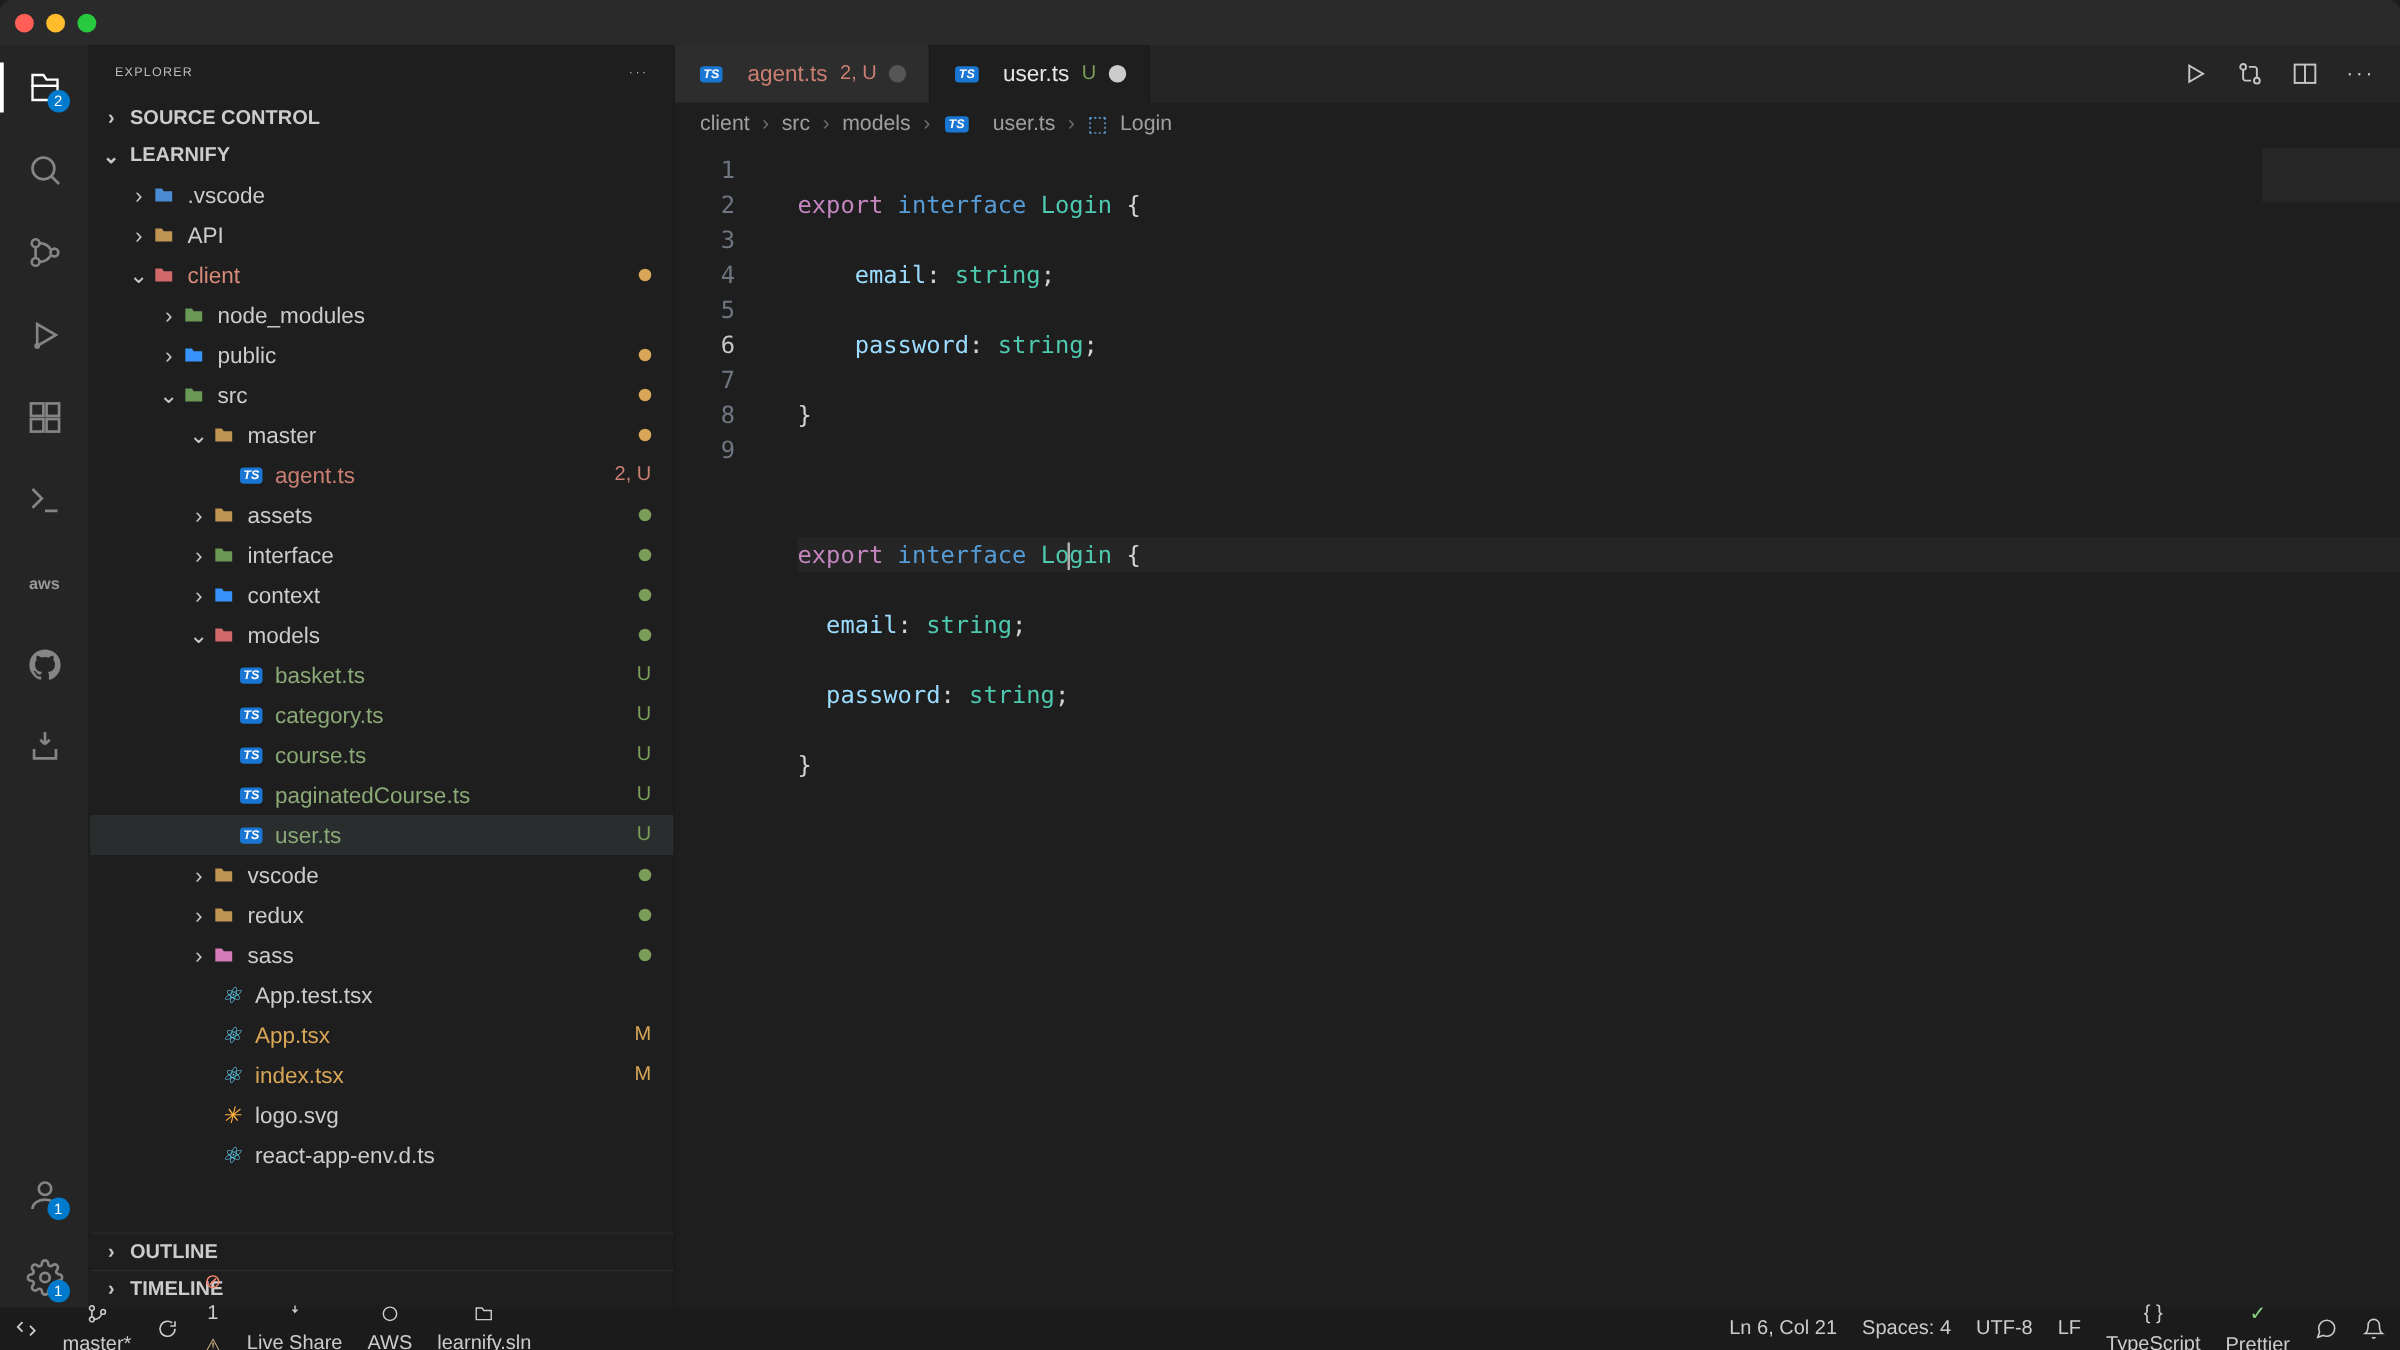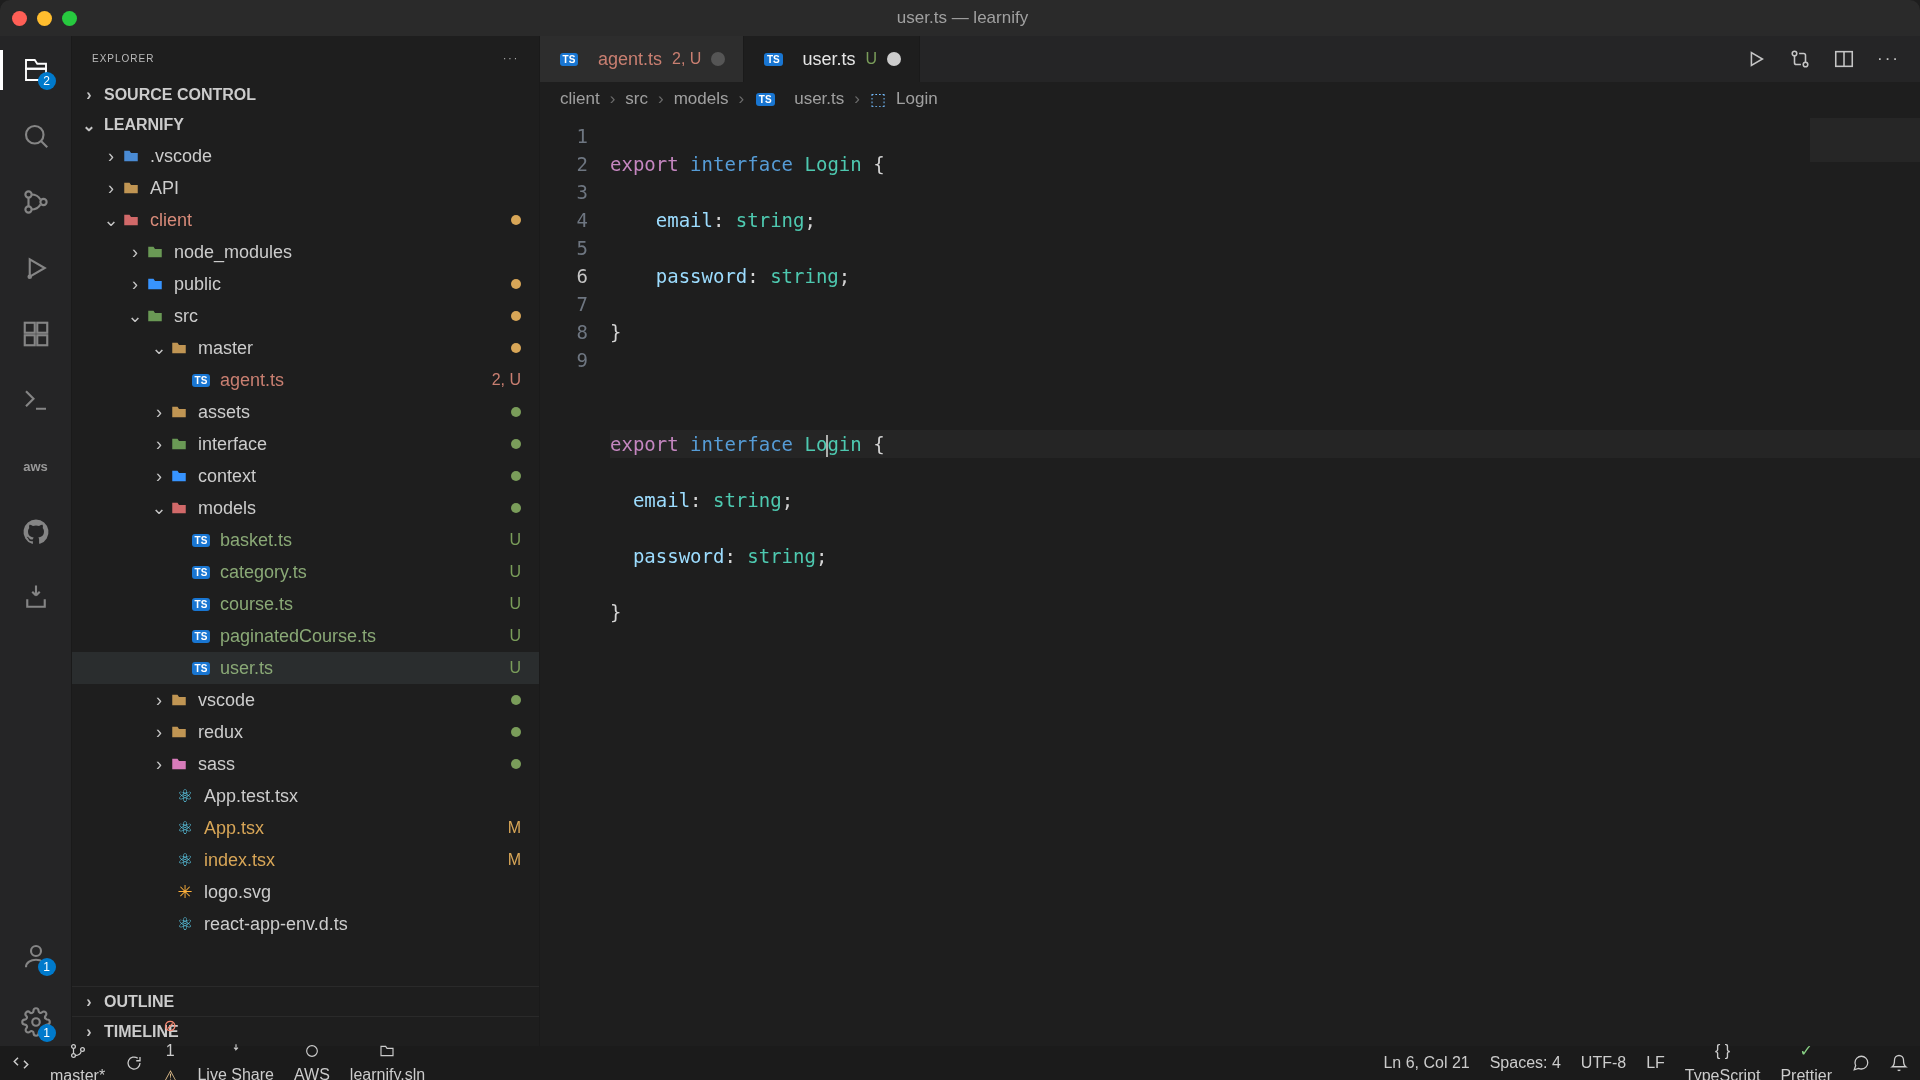--- a/index.html
+++ b/index.html
@@ -74,21 +74,21 @@
   padding: 0 8px; color: #cccccc; font-size: 16px; font-weight: 700;
   gap: 6px;
 }
 .tree { flex: 1; overflow: auto; font-size: 18px; }
 .tree-row {
   height: 32px; display: flex; align-items: center;
   padding-right: 18px; position: relative;
 }
 .tree-row.active { background: #2a2d2e; }
 .tw { width: 18px; display: inline-flex; justify-content: center; color: #c5c5c5; }
-.file-icon { width: 22px; height: 22px; margin-right: 8px; display: inline-flex; align-items: center; justify-content: center; }
+.file-icon { width: 22px; height: 22px; margin-right: 8px; display: inline-flex; align-items: center; justify-content: center; font-style: italic; }
 .tree-label { flex: 1; white-space: nowrap; overflow: hidden; text-overflow: ellipsis; }
 .tree-badge { color: #7a9d5a; font-size: 16px; }
 .tree-badge.m { color: #d8a657; }
 .dot { width: 10px; height: 10px; border-radius: 50%; background: #5a5a5a; margin-left: 8px; }
 .dot.green { background: #7a9d5a; }
 .dot.orange { background: #d8a657; }
 .editor-area { flex: 1; display: flex; flex-direction: column; background: #1e1e1e; }
 .tabs-row { height: 46px; display: flex; align-items: stretch; background: #252526; }
 .tab {
   display: flex; align-items: center; padding: 0 18px; gap: 10px;
@@ -102,21 +102,21 @@
 .tab-close.dot-unsaved { background: #cccccc; }
 .tab-close.grey { background: #555; }
 .tabs-actions { margin-left: auto; display: flex; align-items: center; gap: 22px; padding-right: 20px; color: #c5c5c5; }
 .breadcrumbs {
   height: 34px; display: flex; align-items: center; padding: 0 20px;
   color: #a0a0a0; font-size: 17px; gap: 10px;
 }
 .bc-sep { color: #6c6c6c; }
 .editor-body { flex: 1; display: flex; position: relative; font-family: "Menlo","Consolas",monospace; font-size: 19px; }
 .gutter { width: 70px; text-align: right; color: #6e7681; padding-right: 22px; line-height: 28px; padding-top: 6px; user-select: none; }
-.code { flex: 1; line-height: 28px; padding-top: 6px; white-space: pre; }
+.code { flex: 1; line-height: 28px; padding-top: 6px; white-space: pre; margin-left: 28px; }
 .tk-kw { color: #c586c0; }
 .tk-kw2 { color: #569cd6; }
 .tk-type { color: #4ec9b0; }
 .tk-prop { color: #9cdcfe; }
 .tk-str { color: #4ec9b0; }
 .tk-punc { color: #d4d4d4; }
 .code-line { height: 28px; }
 .code-line.active { background: rgba(255,255,255,0.03); }
 .minimap { position: absolute; right: 0; top: 0; width: 110px; height: 100%; background: transparent; }
 .minimap-thumb { position: absolute; right: 0; top: 2px; width: 110px; height: 44px; background: rgba(200,200,200,0.05); }
@@ -143,21 +143,20 @@
 </style>
 </head>
 <body>
 
 <div class="titlebar">
   <div class="traffic-lights">
     <div class="traffic-light tl-red"></div>
     <div class="traffic-light tl-yellow"></div>
     <div class="traffic-light tl-green"></div>
   </div>
-  <div class="titlebar-title">user.ts — learnify</div>
   <div style="width:60px"></div>
 </div>
 
 <div class="main-container">
 
   <div class="activity-bar">
     <div class="activity-item active">
       <svg width="30" height="30" viewBox="0 0 24 24" fill="none" stroke="currentColor" stroke-width="1.5">
           <path d="M4 4h7l2 3h7v4H4z"></path>
           <path d="M4 11h16v9H4z"></path>

